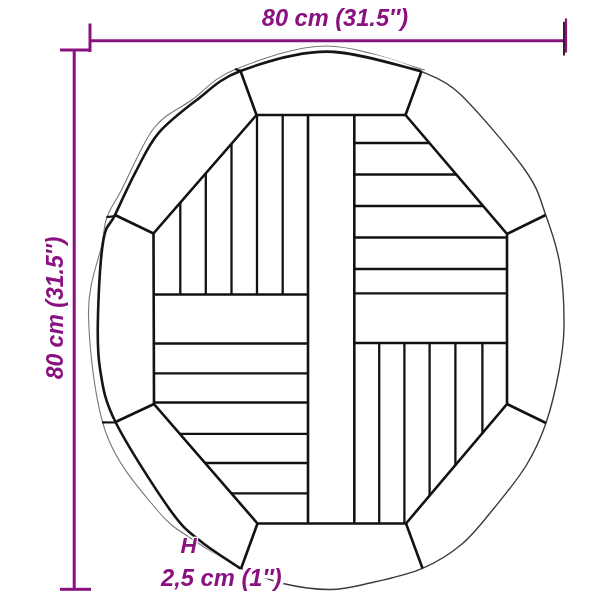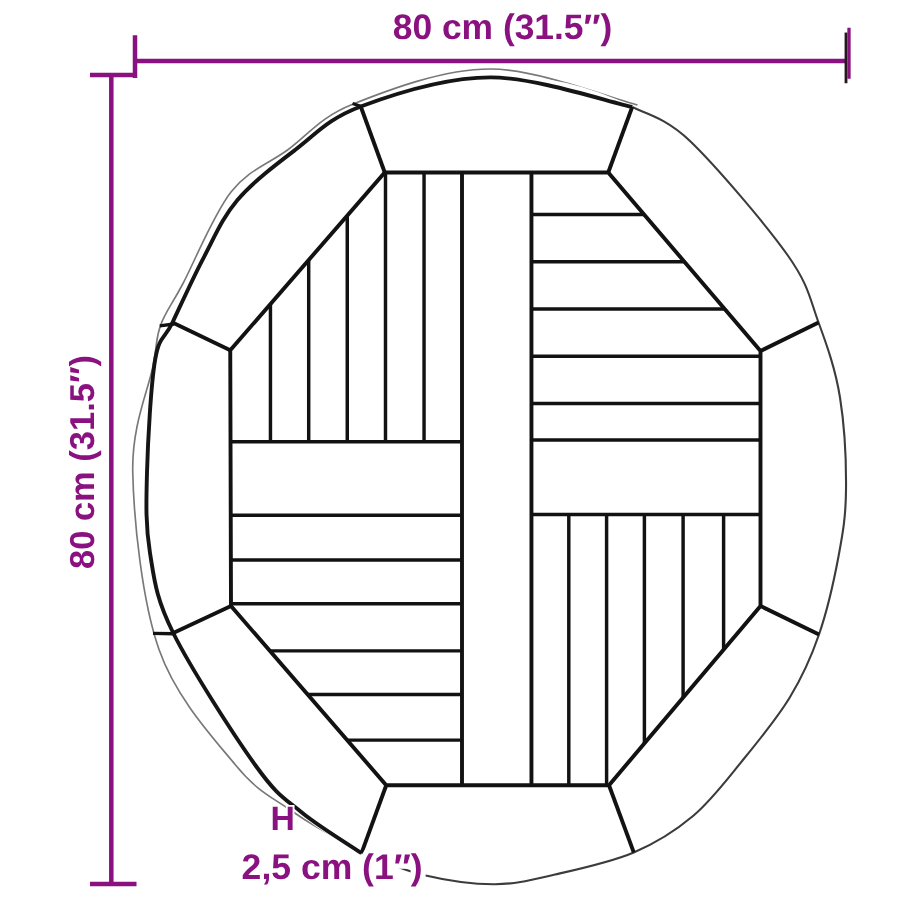--- a/index.html
+++ b/index.html
@@ -1,16 +1,16 @@
 <!DOCTYPE html>
 <html><head>
 <meta charset="utf-8">
 <style>
   html,body{margin:0;padding:0;background:#ffffff;}
-  .wrap{width:600px;height:600px;position:relative;font-family:"Liberation Sans",sans-serif;}
+  .wrap{width:600px;height:600px;position:relative;font-family:"Liberation Sans",sans-serif;font-style:italic;}
   svg{position:absolute;top:0;left:0;}
 </style>
 </head>
 <body>
 <div class="wrap">
 <svg width="600" height="600" viewBox="0 0 600 600">
 
   <path d="M 283.0,583.5 C 274.5,580.0 246.9,569.8 232.0,562.5 C 217.1,555.2 206.0,548.8 193.5,540.0 C 181.0,531.2 171.6,527.8 157.0,510.0 C 142.4,492.2 117.4,465.5 106.0,433.0 C 94.6,400.5 89.2,346.5 88.5,315.0 C 87.8,283.5 98.9,260.3 102.0,244.0 C 105.1,227.7 103.7,226.2 107.0,217.0 C 110.3,207.8 114.2,203.8 122.0,189.0 C 129.8,174.2 142.4,142.8 154.0,128.0 C 165.6,113.2 178.1,109.8 191.7,100.0 C 205.3,90.2 212.9,78.3 235.5,69.3 C 258.1,60.3 295.4,45.9 327.0,46.0 C 358.6,46.1 408.7,66.0 425.0,70.0" fill="none" stroke="#787878" stroke-width="1.1"></path>
 
   <ellipse cx="331.5" cy="320" rx="233.5" ry="270" fill="#ffffff" stroke="none"></ellipse>

